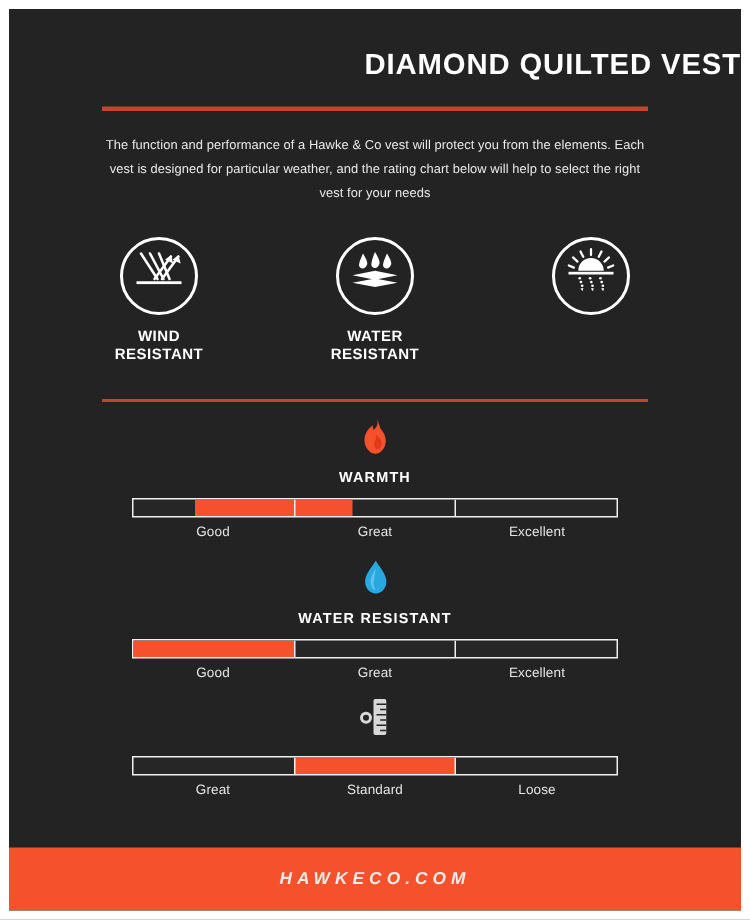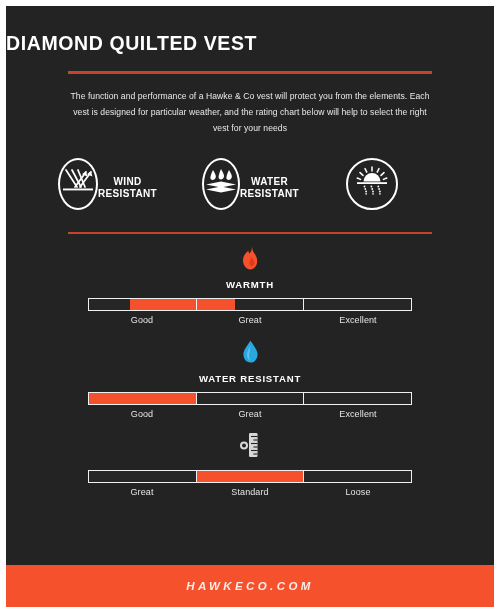--- a/index.html
+++ b/index.html
@@ -27,21 +27,21 @@
     width: 488px;
     height: 601px;
     background: #232323;
     overflow: hidden;
   }
 
   
   .title {
     margin: 0;
     padding-top: 26px;
-    text-align: left;
+    text-align: right;
     color: #ffffff;
     font-size: 19.5px;
     font-weight: bold;
     letter-spacing: 0.6px;
   }
   .divider {
     width: 364px;
     height: 2.5px;
     margin: 16px auto 0 auto;
     background: #c4452a;
@@ -59,21 +59,21 @@
   
   .features {
     display: flex;
     justify-content: center;
     gap: 48px;
     margin-top: 22px;
   }
   .feature {
     width: 96px;
     display: flex;
-    flex-direction: row;
+    flex-direction: column;
     align-items: center;
   }
   .feature-circle {
     width: 52px;
     height: 52px;
     border: 2px solid #ffffff;
     border-radius: 50%;
     display: flex;
     align-items: center;
     justify-content: center;

